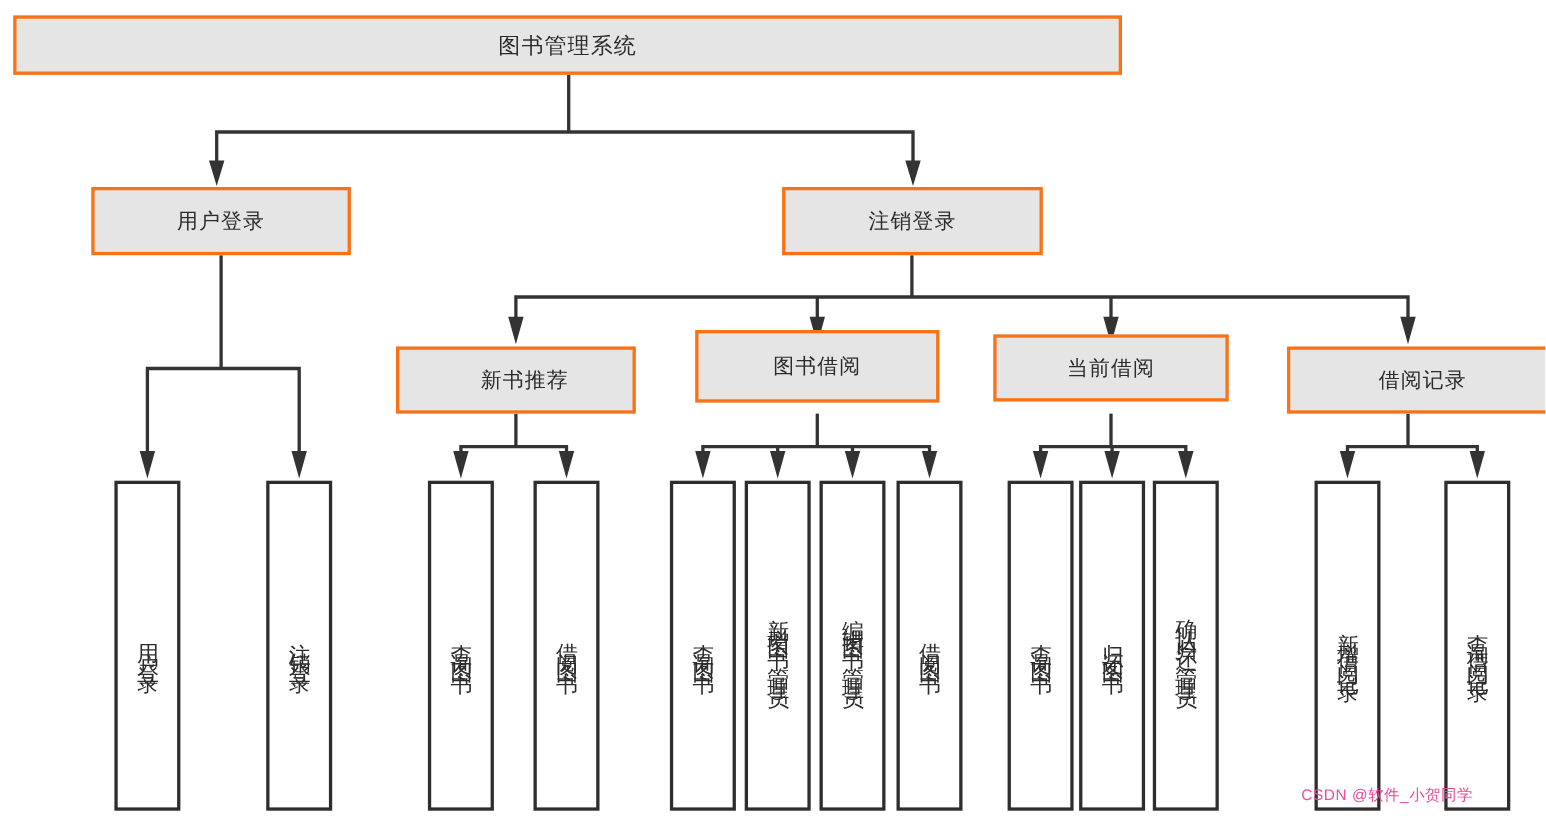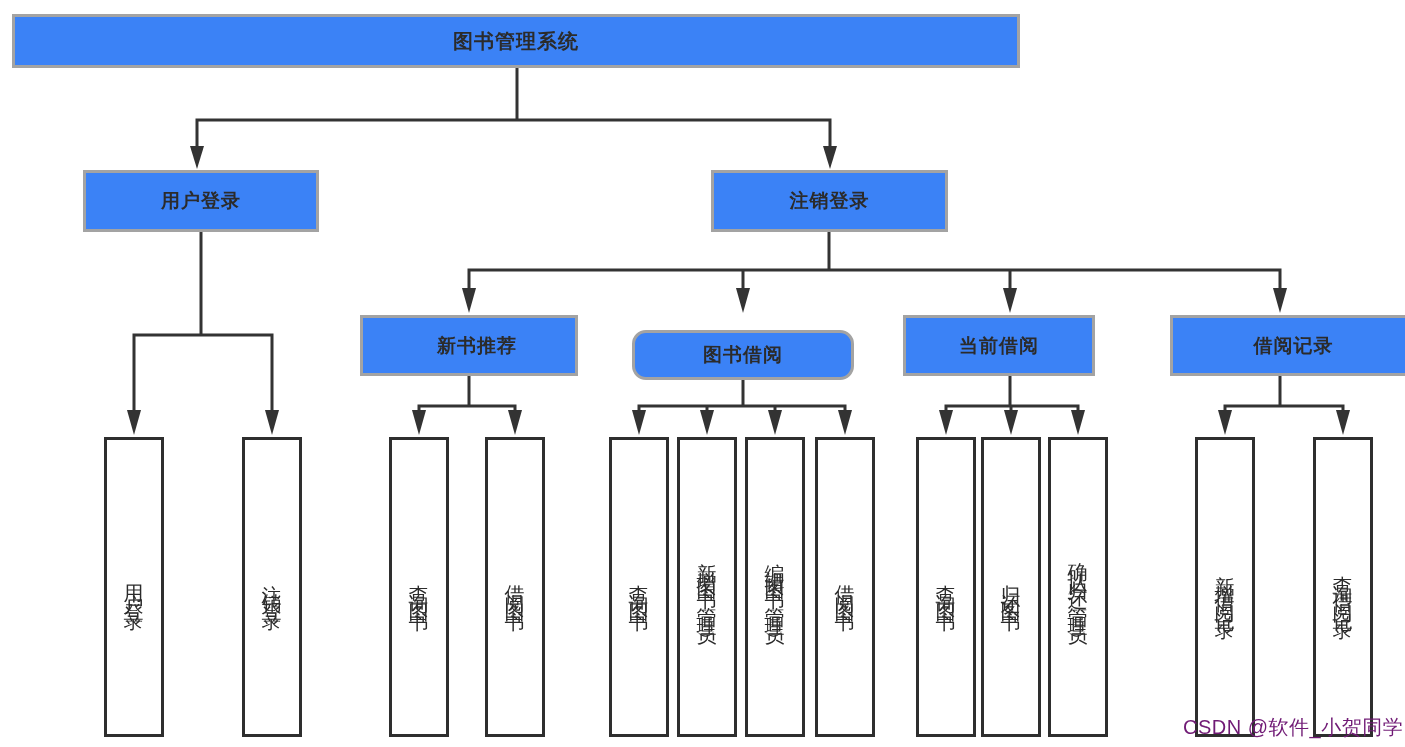--- a/index.html
+++ b/index.html
@@ -18,27 +18,26 @@
   }
   #wires {
     position: absolute;
     left: 0; top: 0;
     width: 1405px; height: 747px;
     pointer-events: none;
   }
   .box {
     position: absolute;
     box-sizing: border-box;
-    border: 3px solid #a3a3a3;
-    background: #3b82f6;
+    border: 3px solid #f97316;
+    background: #e5e5e5;
     display: flex;
     align-items: center;
     justify-content: center;
     text-align: center;
-    font-weight: bold;
   }
   .box.root  { font-size: 20px; letter-spacing: 1px; }
   .box.lvl   { font-size: 19px; letter-spacing: 1px; }
   .leaf {
     position: absolute;
     box-sizing: border-box;
     border: 3px solid #2e2e2e;
     background: #ffffff;
     top: 437px;
     height: 300px;
@@ -52,22 +51,22 @@
     text-orientation: mixed;
     font-size: 20px;
     letter-spacing: 9px;
     line-height: 1;
     white-space: nowrap;
   }
   #watermark {
     position: absolute;
     left: 1183px;
     top: 714px;
-    font-size: 20px;
-    color: #701a75;
+    font-size: 14px;
+    color: #ec4899;
     letter-spacing: 0.5px;
     white-space: nowrap;
     z-index: 5;
   }
   svg line, svg path { stroke: #333333; stroke-width: 3; fill: none; }
   svg polygon { fill: #333333; stroke: none; }
 </style>
 </head>
 <body>
 
@@ -142,24 +141,24 @@
   <div class="box lvl" style="left:83px; top:170px; width:236px; height:62px;">
     <span>用户登录</span>
   </div>
   <div class="box lvl" style="left:711px; top:170px; width:237px; height:62px;">
     <span>注销登录</span>
   </div>
 
   <div class="box lvl" style="left:360px; top:315px; width:218px; height:61px;padding-left:16px;">
     <span>新书推荐</span>
   </div>
-  <div class="box lvl" style="left:632px; top:330px; width:222px; height:50px;border-radius:14px;">
+  <div class="box lvl" style="left:632px; top:300px; width:222px; height:66px;">
     <span>图书借阅</span>
   </div>
-  <div class="box lvl" style="left:903px; top:315px; width:192px; height:61px;">
+  <div class="box lvl" style="left:903px; top:304px; width:214px; height:61px;">
     <span>当前借阅</span>
   </div>
   <div class="box lvl" style="left:1170px; top:315px; width:247px; height:61px;">
     <span>借阅记录</span>
   </div>
 
   <div class="leaf" style="left:104px;">
     <span>用户登录</span>
   </div>
   <div class="leaf" style="left:242px;">

